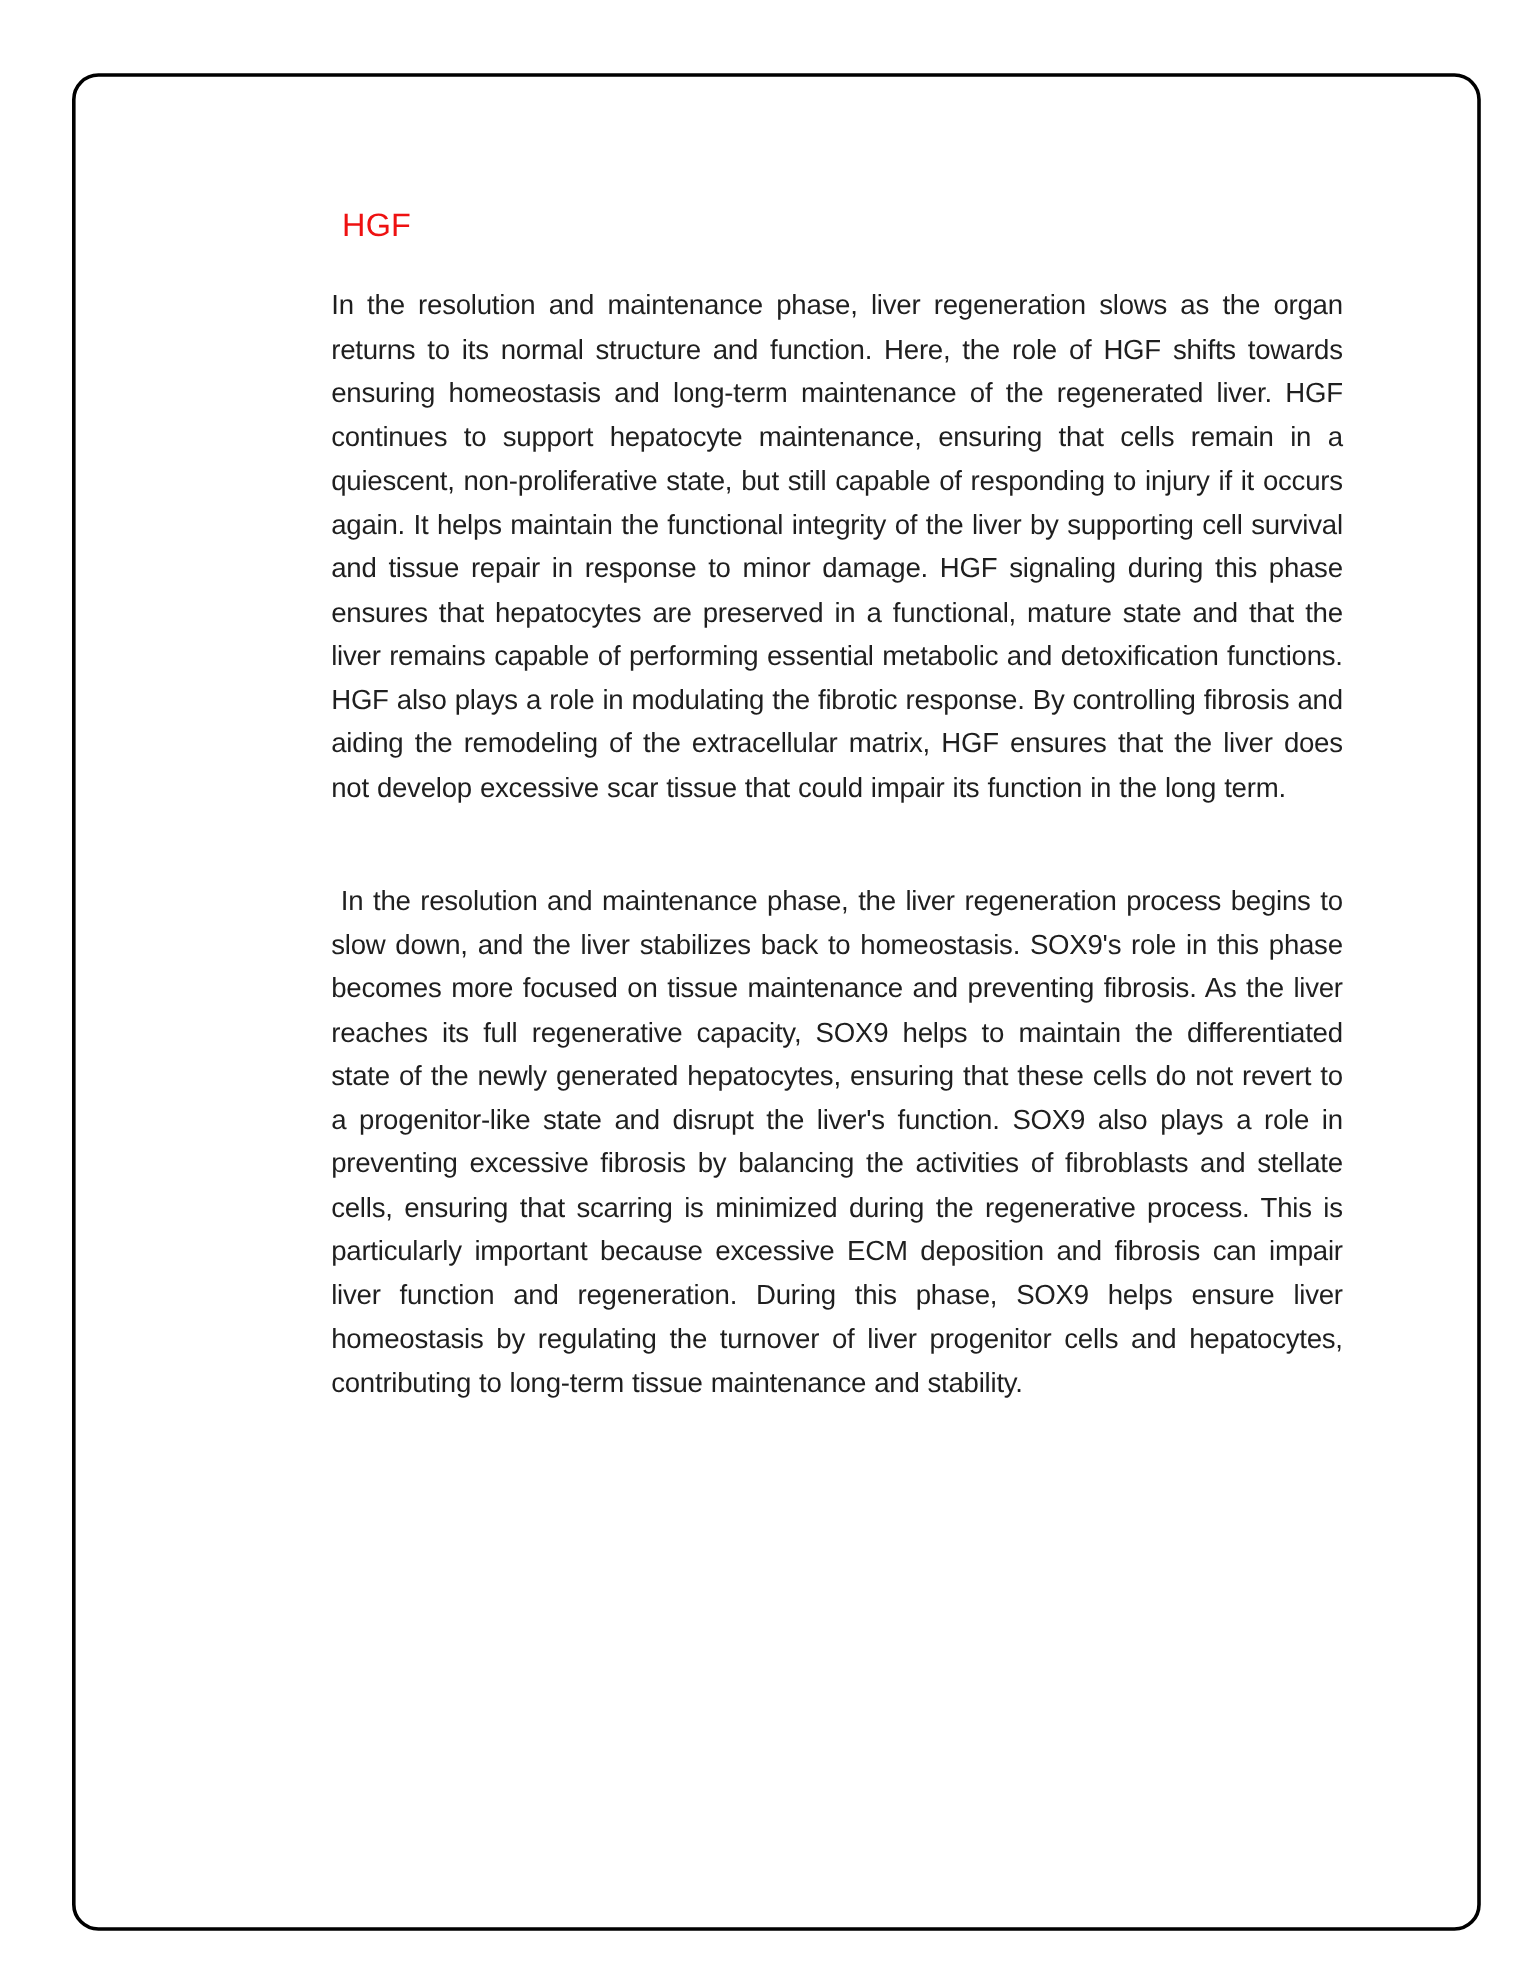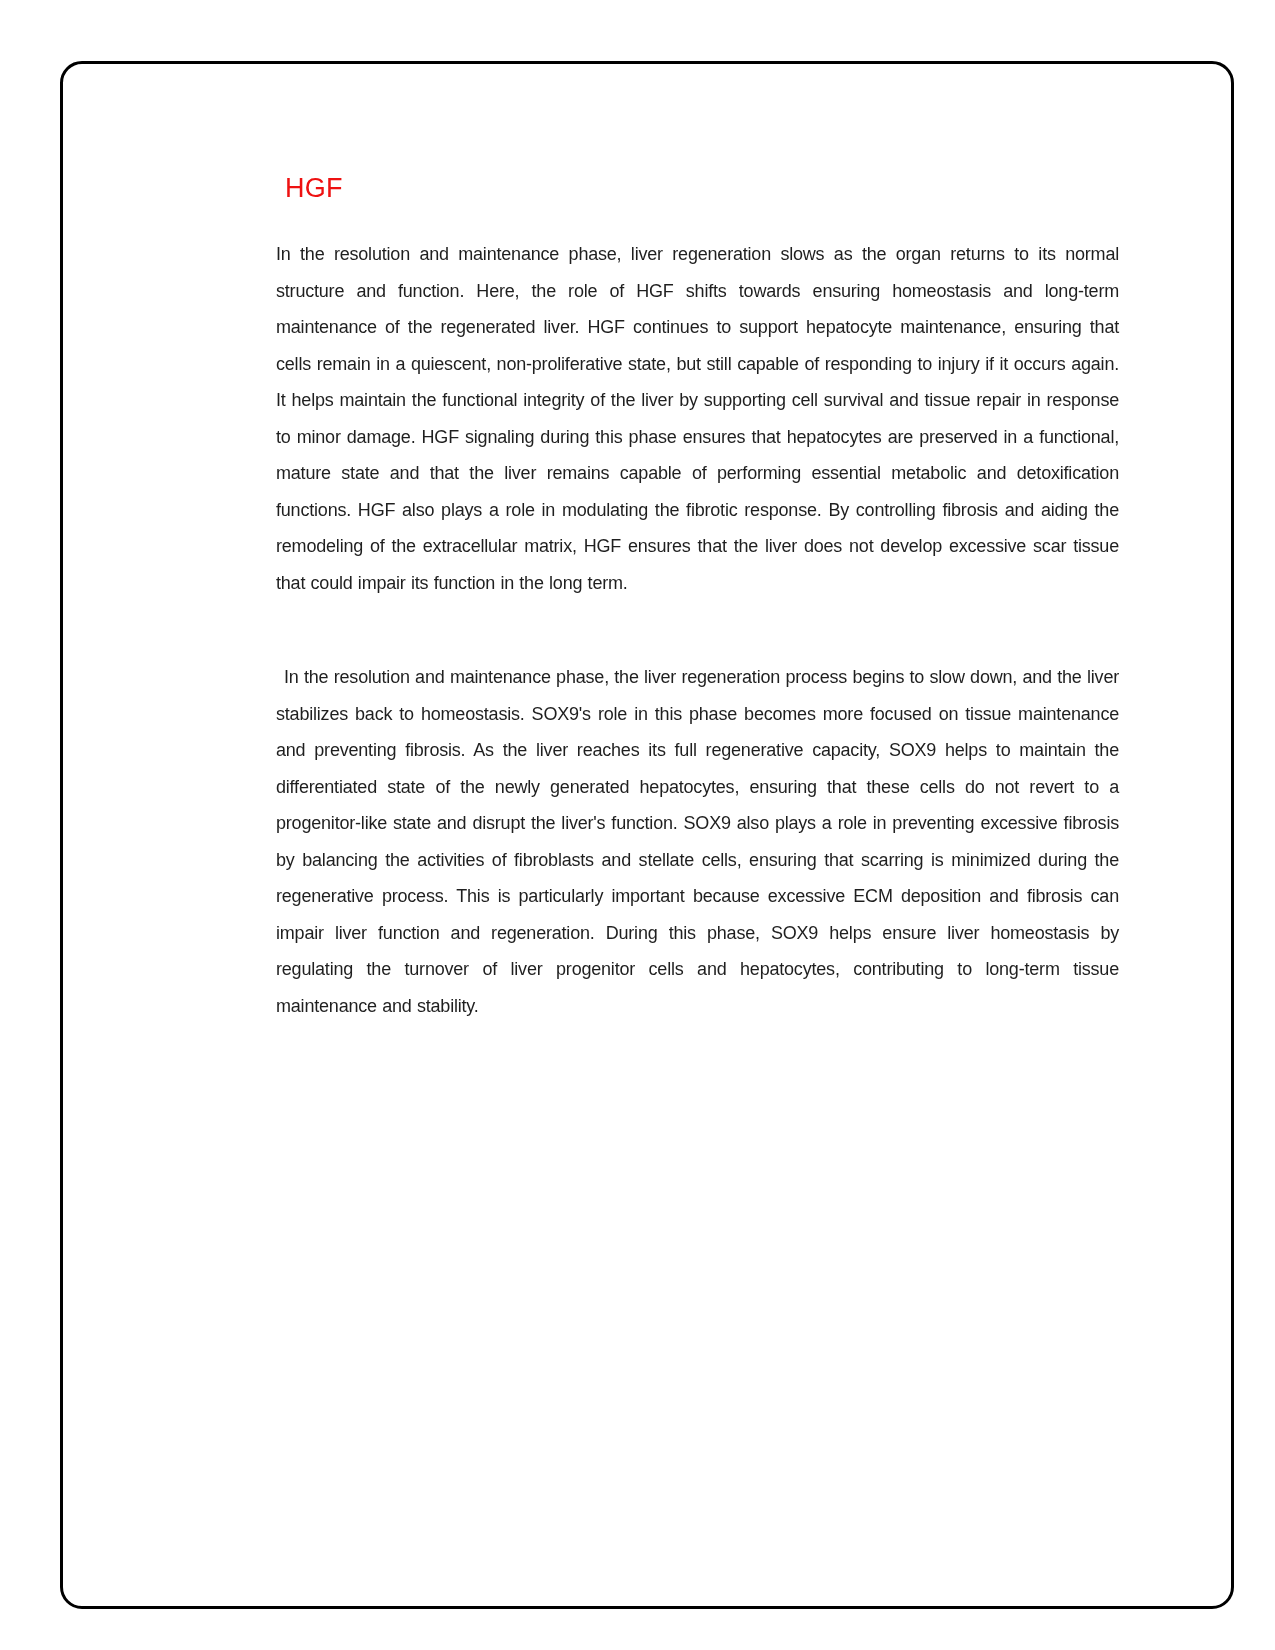--- a/index.html
+++ b/index.html
@@ -41,21 +41,21 @@
   .section-heading {
     font-size: 27px;
     line-height: 36px;
     font-weight: 400;
     color: var(--accent);
     margin: 0 0 20px 0;
     letter-spacing: 0.2px;
   }
   .section-heading.indented { text-indent: 9px; }
   .section-body {
-    font-size: 18px;
+    font-size: 23px;
     line-height: 36.5px;
     font-weight: 300;
     text-align: justify;
     text-justify: inter-word;
     letter-spacing: -0.2px;
     word-spacing: 0.5px;
     margin: 0 0 38px 0;
     color: var(--text);
   }
   .section-body.indented { text-indent: 8px; }

